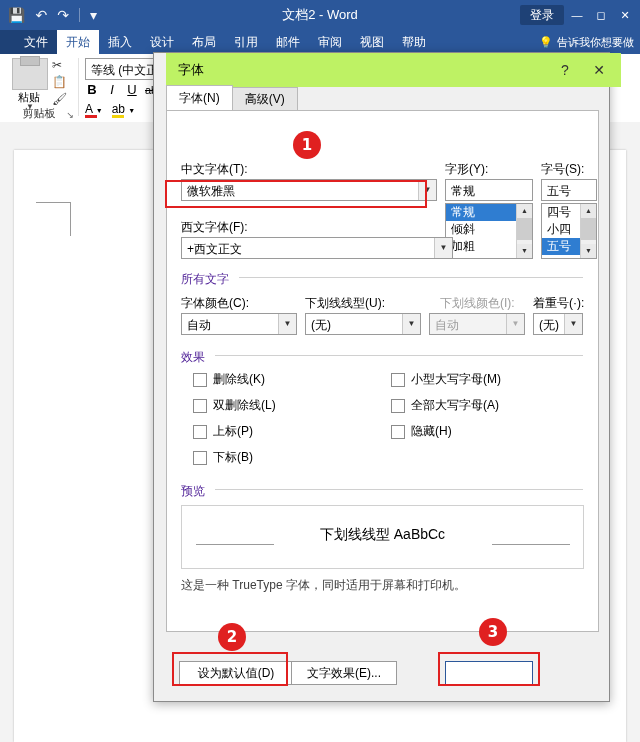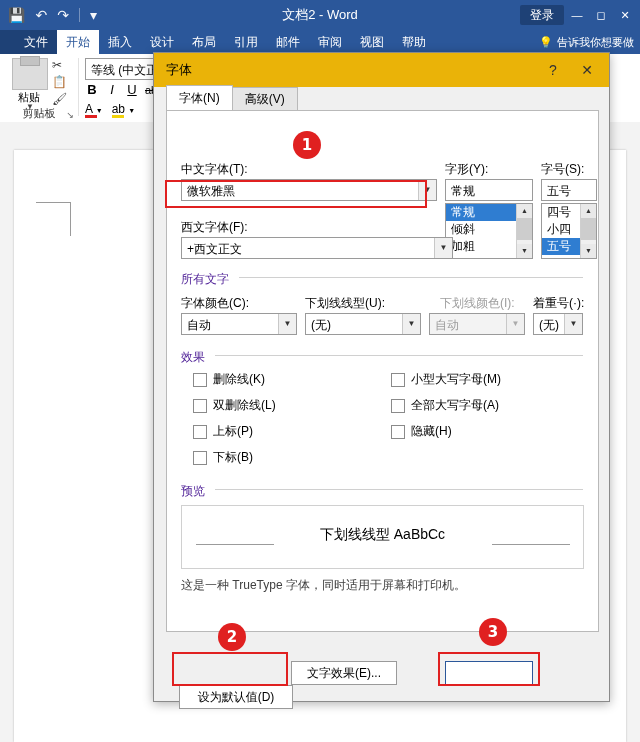--- a/index.html
+++ b/index.html
@@ -100,21 +100,21 @@
     font-family:"DejaVu Sans",sans-serif;
   }
 
   
   #font-dialog{
     position:absolute;left:153px;top:52px;width:455px;height:648px;
     background:#f0f0f0;border:1px solid #8a8a8a;
     box-shadow:0 2px 10px rgba(0,0,0,.3);
   }
   .dlg-title{
-    position:absolute;left:0;top:0;width:455px;height:34px;background:#eab308;
+    position:absolute;left:12px;top:0;width:455px;height:34px;background:#bef264;
   }
   .dlg-title .t{position:absolute;left:12px;top:8px;font-size:13px;color:#000;}
   .dlg-title .help{position:absolute;right:44px;top:6px;width:24px;height:22px;line-height:22px;text-align:center;font-size:14px;color:#333;}
   .dlg-title .close{position:absolute;right:8px;top:6px;width:28px;height:22px;line-height:22px;text-align:center;font-size:14px;color:#333;}
 
   .dlg-tabs{position:absolute;left:12px;top:34px;height:24px;display:flex;align-items:flex-end;}
   .dlg-tab{
     height:22px;line-height:22px;padding:0 12px;font-size:12px;border:1px solid #b9b9b9;
     background:#e6e6e6;margin-right:-1px;color:#000;
   }
@@ -389,21 +389,21 @@
 
     <div class="preview-box">
       <div class="pv-line" style="left:14px;width:78px;"></div>
       <div class="pv-line" style="left:310px;width:78px;"></div>
       <div class="preview-text">下划线线型  AaBbCc</div>
     </div>
 
     <div class="desc">这是一种 TrueType 字体，同时适用于屏幕和打印机。</div>
   </div>
 
-  <div class="dlg-btn" style="left:25px;top:632px;width:114px;">设为默认值(D)</div>
+  <div class="dlg-btn" style="left:25px;top:608px;width:114px;">设为默认值(D)</div>
   <div class="dlg-btn" style="left:137px;top:608px;width:106px;">文字效果(E)...</div>
   <div class="dlg-btn primary" style="left:291px;top:608px;width:88px;"></div>
 </div>
 
 <div class="redbox" style="left:165px;top:180px;width:262px;height:28px;"></div>
 <div class="marker" style="left:293px;top:131px;">1</div>
 
 <div class="redbox" style="left:172px;top:652px;width:116px;height:34px;"></div>
 <div class="marker" style="left:218px;top:623px;">2</div>
 

